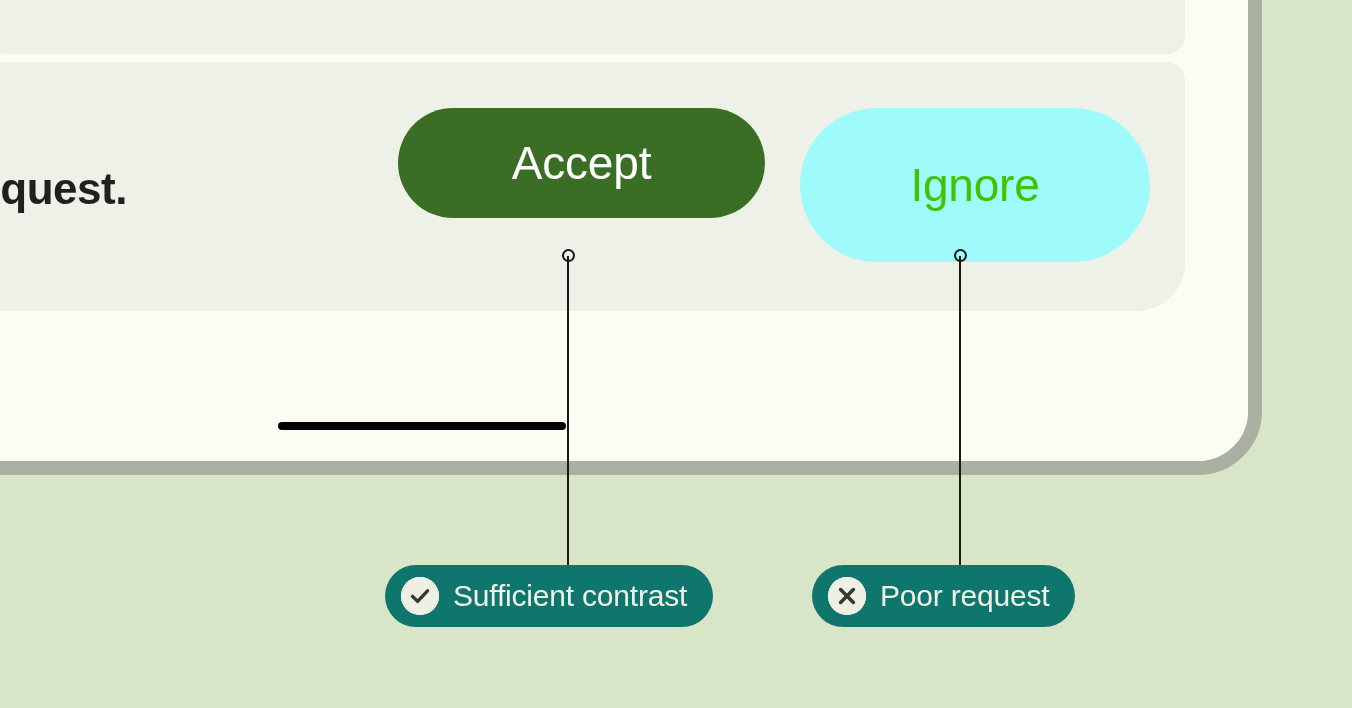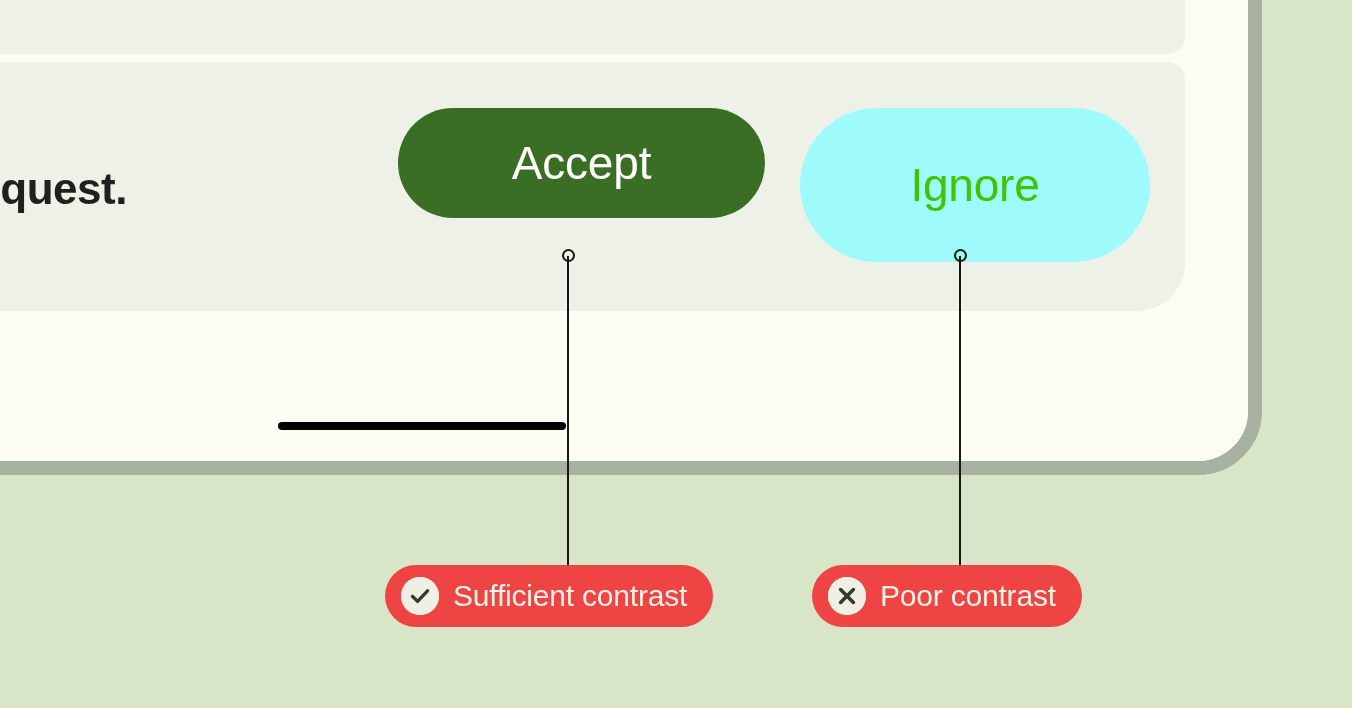--- a/index.html
+++ b/index.html
@@ -135,21 +135,21 @@
   }
   .nub-accept { left: 562px; top: 249px; }
   .nub-ignore { left: 954px; top: 249px; }
 
   
   .badge {
     position: absolute;
     display: flex;
     align-items: center;
     height: 62px;
-    background: #ef4444;
+    background: #0f766e;
     border-radius: 999px;
     padding: 0 26px 0 16px;
     box-sizing: border-box;
     gap: 14px;
     cursor: default;
   }
   .badge-sufficient { left: 385px; top: 565px; }
   .badge-poor { left: 812px; top: 565px; }
 
   .badge-label {
@@ -208,14 +208,14 @@
   <span class="badge-label">Sufficient contrast</span>
 </div>
 
 <div class="badge badge-poor">
   <span class="badge-icon">
     <svg width="38" height="38" viewBox="0 0 38 38" aria-hidden="true">
       <circle cx="19" cy="19" r="19" fill="#f0efe4"></circle>
       <path d="M12.6 12.6 L25.4 25.4 M25.4 12.6 L12.6 25.4" fill="none" stroke="#343930" stroke-width="3.6" stroke-linecap="round"></path>
     </svg>
   </span>
-  <span class="badge-label">Poor contrast</span>
+  <span class="badge-label">Poor request</span>
 </div>
 
 </body></html>

